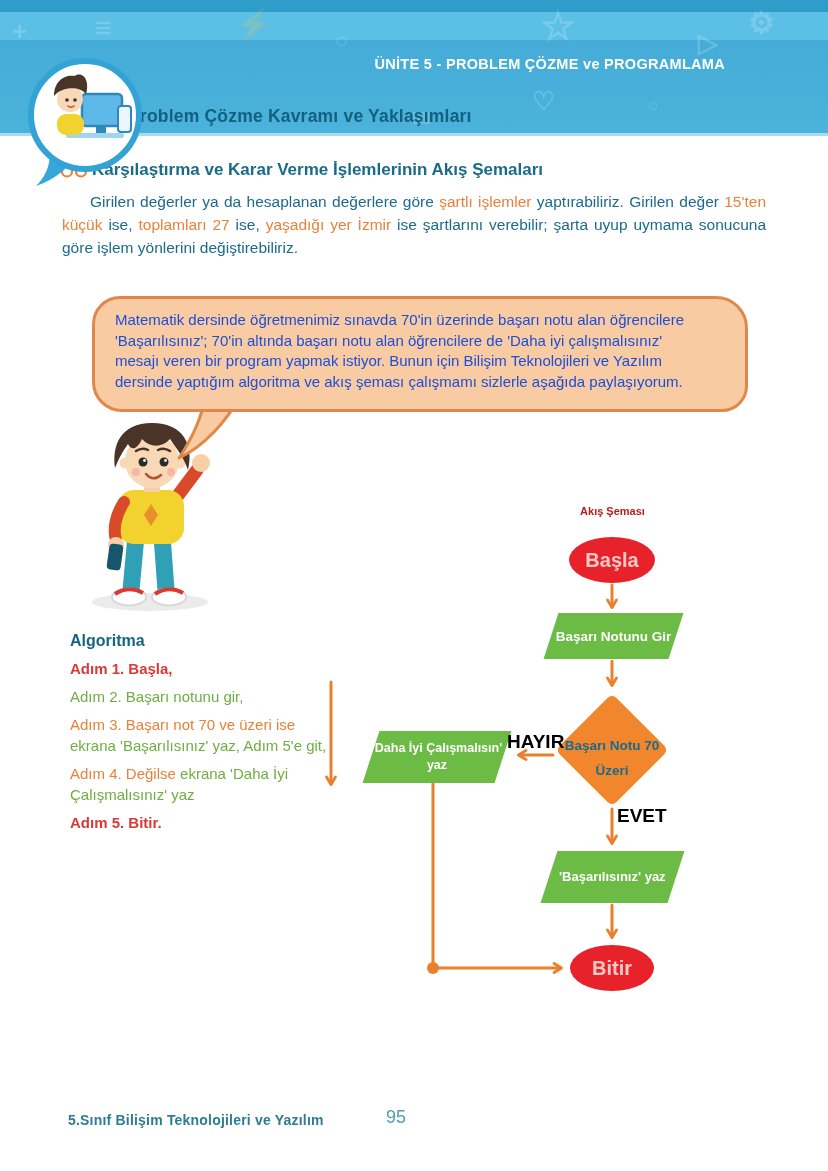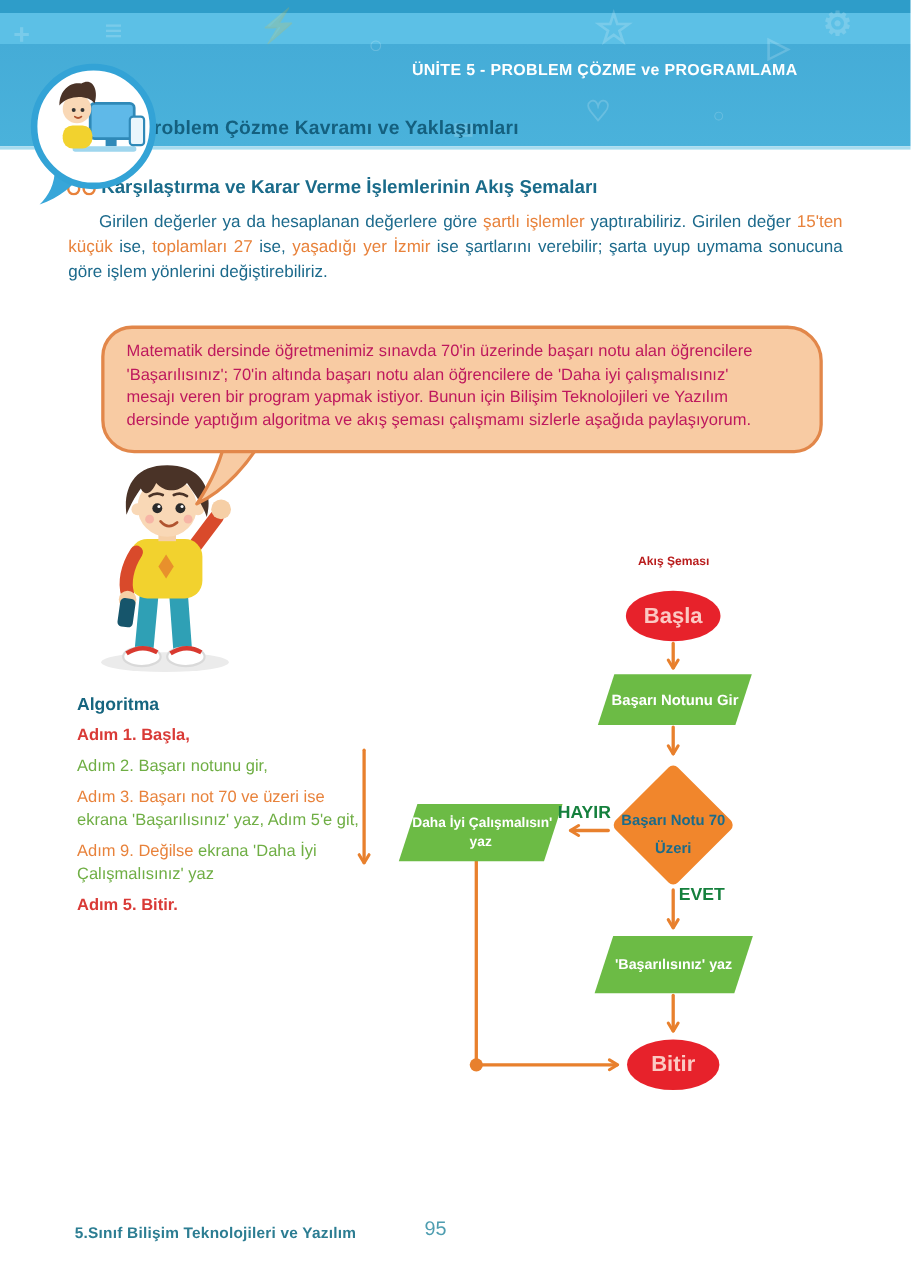--- a/index.html
+++ b/index.html
@@ -22,21 +22,21 @@
   .intro{position:absolute;left:62px;top:190px;width:704px;margin:0;color:#1C6A8C;
        font-size:15.5px;line-height:23px;text-align:justify;text-indent:28px;}
   .orange{color:#E8823B;}
   .green{color:#6FAE44;}
   .red{color:#D93A36;}
   .bold{font-weight:bold;}
 
   
   .speech-bubble{position:absolute;left:92px;top:296px;width:656px;height:116px;box-sizing:border-box;
        background:#F8CBA3;border:3px solid #E2874A;border-radius:28px 32px 26px 30px;
-       padding:11px 58px 4px 20px;color:#be185d;font-size:15px;line-height:20.5px;z-index:2;}
+       padding:11px 58px 4px 20px;color:#1d4ed8;font-size:15px;line-height:20.5px;z-index:2;}
   .speech-bubble p{margin:0;}
   .bubble-tail{position:absolute;left:175px;top:396px;z-index:1;}
   .boy{position:absolute;left:58px;top:418px;z-index:0;}
 
   
   .algorithm{position:absolute;left:70px;top:632px;width:260px;}
   .algorithm h3{margin:0 0 8px 0;font-size:16px;color:#16657F;}
   .algorithm p{margin:0 0 7px 0;font-size:15px;line-height:21px;}
   .algo-arrow{position:absolute;left:322px;top:680px;}
 
@@ -51,21 +51,21 @@
   .el-end{left:205px;top:442px;width:84px;height:46px;}
   .pgram{background:#6CBB45;transform:skewX(-18deg);color:#ffffff;font-weight:bold;text-align:center;}
   .pgram span{display:block;transform:skewX(18deg);}
   .pg-input{left:186px;top:110px;width:125px;height:46px;font-size:13.5px;line-height:17px;}
   .pg-no{left:6px;top:228px;width:132px;height:52px;font-size:12.5px;line-height:17px;}
   .pg-yes{left:184px;top:348px;width:127px;height:52px;font-size:13px;line-height:18px;}
   .diamond{position:absolute;left:207px;top:207px;width:80px;height:80px;background:#F1862C;
        transform:rotate(45deg);border-radius:6px;z-index:1;}
   .diamond-label{position:absolute;left:192px;top:230px;width:110px;text-align:center;z-index:2;
        color:#1A6B8A;font-weight:bold;font-size:13.5px;line-height:25px;}
-  .fc-label{position:absolute;color:#15803d;font-weight:bold;font-size:16px;z-index:2;}
+  .fc-label{position:absolute;color:#000000;font-weight:bold;font-size:19px;z-index:2;}
   .lb-no{left:142px;top:228px;}
   .lb-yes{left:252px;top:302px;}
 
   
   .footer-book{position:absolute;left:68px;top:1112px;color:#2C7D92;font-size:14px;font-weight:bold;letter-spacing:.2px;}
   .footer-page{position:absolute;left:386px;top:1107px;color:#4E9DB0;font-size:18px;}
 </style>
 </head>
 <body>
 
@@ -149,21 +149,21 @@
     <circle cx="78" cy="54" r="4" fill="#F5A9A0" opacity=".75"></circle>
     <circle cx="113" cy="54" r="4" fill="#F5A9A0" opacity=".75"></circle>
     <path d="M88,56 q7,8 15,1" stroke="#B0542F" stroke-width="2.5" fill="none" stroke-linecap="round"></path>
   </svg>
 
   <div class="algorithm">
     <h3>Algoritma</h3>
     <p class="red bold">Adım 1. Başla,</p>
     <p class="green">Adım 2. Başarı notunu gir,</p>
     <p><span class="orange">Adım 3. Başarı not 70 ve üzeri ise</span><span class="green"> ekrana 'Başarılısınız' yaz, Adım 5'e git,</span></p>
-    <p><span class="orange">Adım 9. Değilse</span><span class="green"> ekrana 'Daha İyi Çalışmalısınız' yaz</span></p>
+    <p><span class="orange">Adım 4. Değilse</span><span class="green"> ekrana 'Daha İyi Çalışmalısınız' yaz</span></p>
     <p class="red bold">Adım 5. Bitir.</p>
   </div>
   <svg class="algo-arrow" width="18" height="116" viewBox="0 0 18 116">
     <defs>
       <marker id="arrA" markerWidth="14" markerHeight="14" refX="10" refY="7" orient="auto" markerUnits="userSpaceOnUse">
         <path d="M3,2.5 L10.5,7 L3,11.5" fill="none" stroke="#E8802D" stroke-width="2.8" stroke-linecap="round" stroke-linejoin="round"></path>
       </marker>
     </defs>
     <line x1="9" y1="2" x2="9" y2="104" stroke="#E8802D" stroke-width="3" stroke-linecap="round" marker-end="url(#arrA)"></line>
   </svg>

